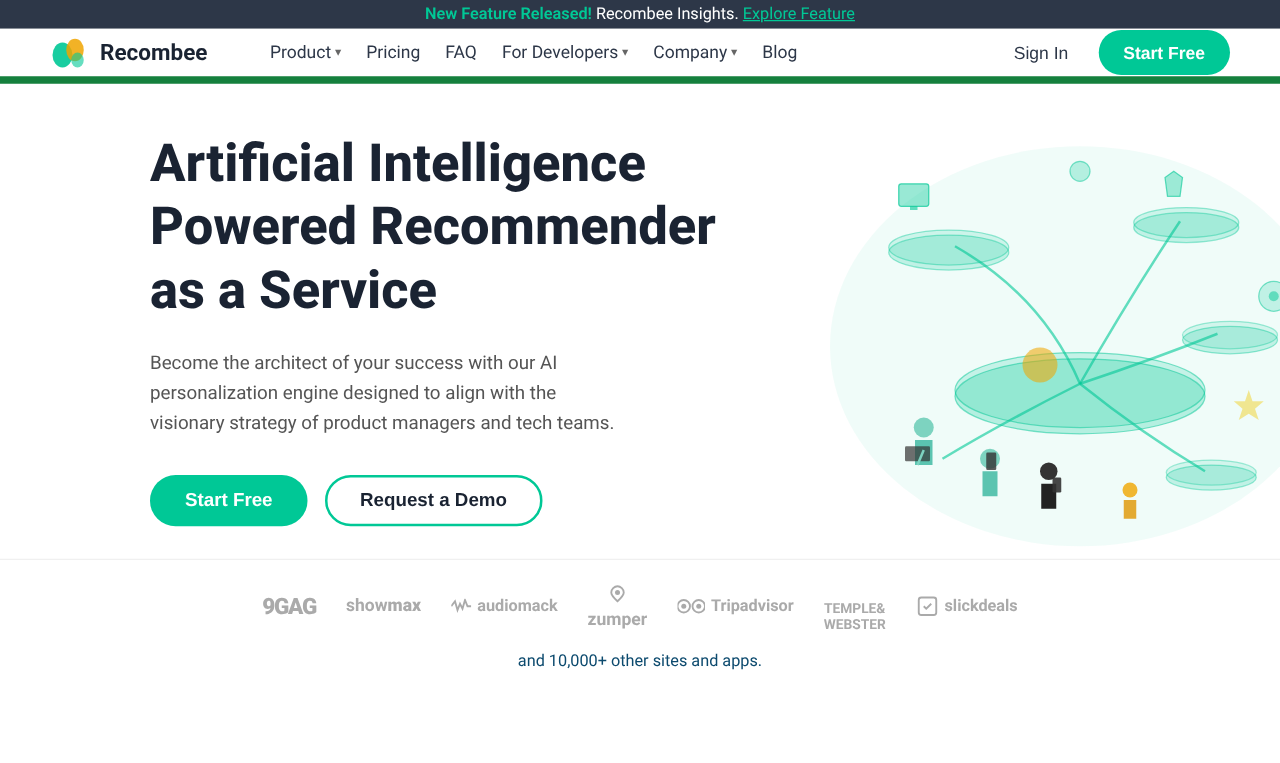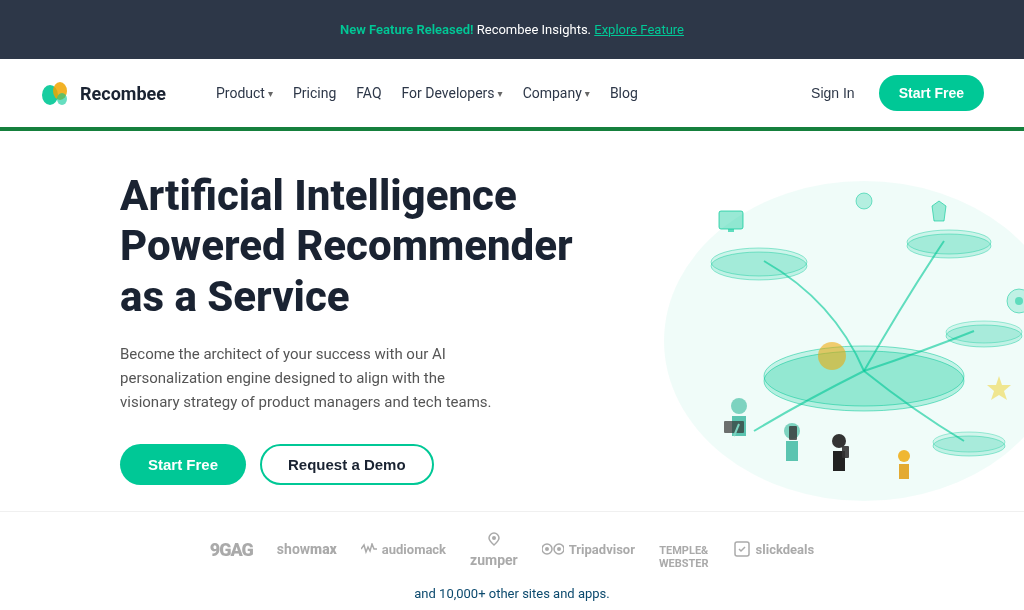--- a/index.html
+++ b/index.html
@@ -3,33 +3,33 @@
   <meta charset="utf-8">
   <style>
     * { margin: 0; padding: 0; box-sizing: border-box; }
     body { font-family: -apple-system, BlinkMacSystemFont, 'Segoe UI', Roboto, sans-serif; background: #fff; width: 1024px; height: 610px; overflow: hidden; }
 
     
     .top-banner {
       background: #2d3748;
       color: #fff;
       text-align: center;
-      padding: 22px 16px;
+      padding: 4px 16px;
       font-size: 13px;
     }
     .top-banner .highlight { color: #00c896; font-weight: 600; }
     .top-banner .link { color: #00c896; text-decoration: underline; cursor: pointer; }
 
     
     .navbar {
       display: flex;
       align-items: center;
       padding: 0 40px;
-      height: 72px;
-      border-bottom: 4px solid #15803d;
+      height: 44px;
+      border-bottom: 6px solid #15803d;
       background: #fff;
     }
     .logo {
       display: flex;
       align-items: center;
       gap: 8px;
       font-size: 18px;
       font-weight: 700;
       color: #1a2332;
       margin-right: 40px;

